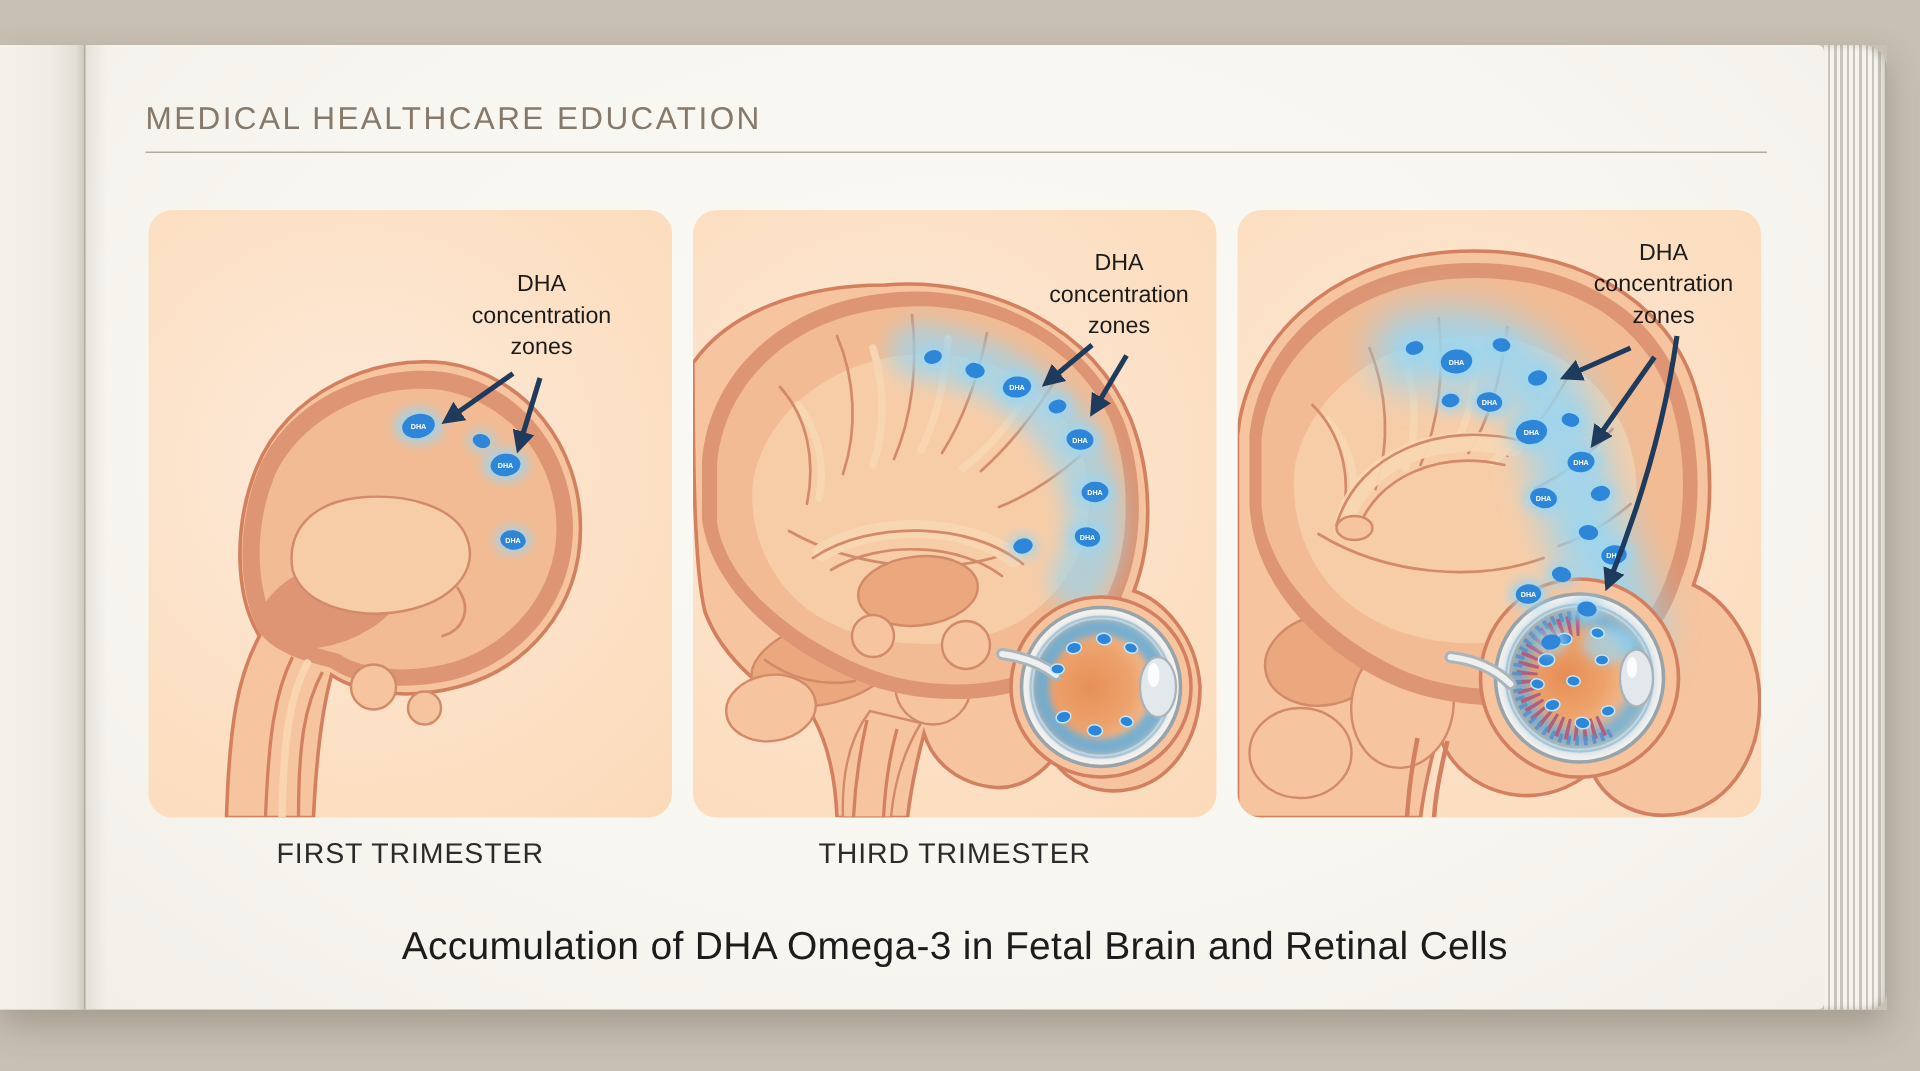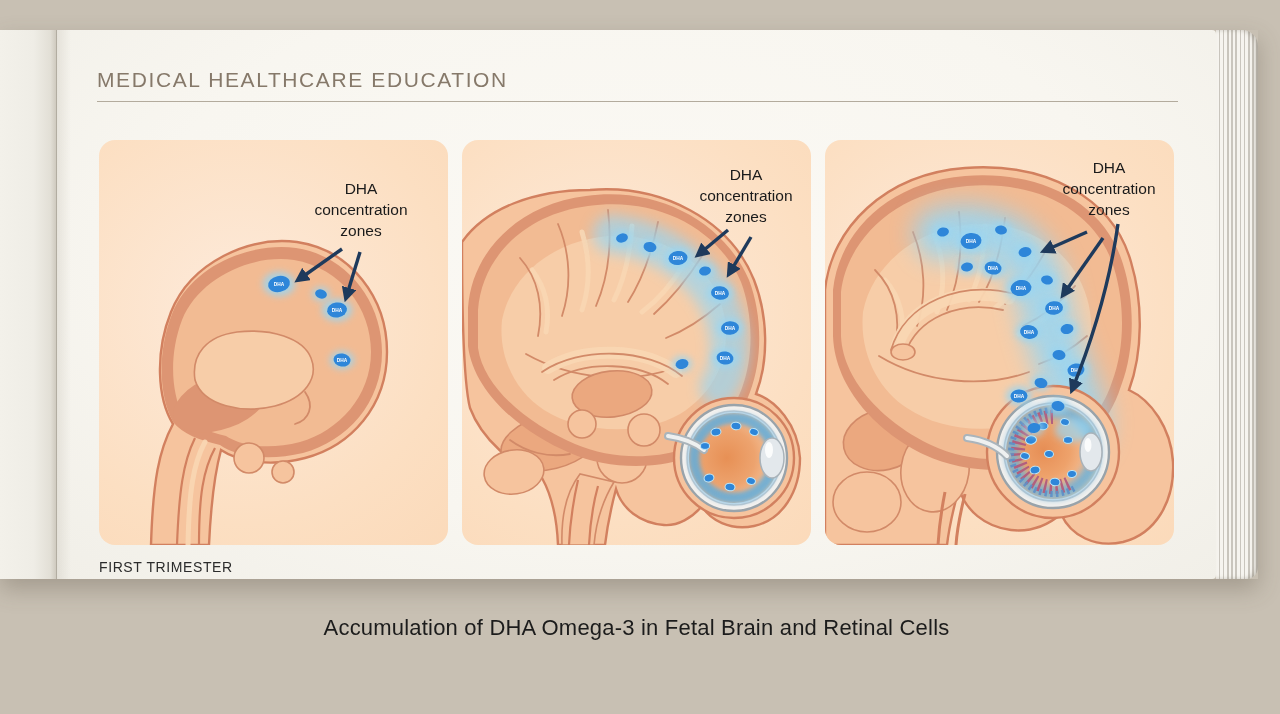--- a/index.html
+++ b/index.html
@@ -3,21 +3,21 @@
 <meta charset="utf-8">
 <style>
   html,body{margin:0;padding:0;}
   body{
     width:1280px;height:714px;overflow:hidden;position:relative;
     background:var(--bg,#c8c0b3);
     font-family:"Liberation Sans", sans-serif;
   }
   #screen{position:absolute;inset:0;}
   .book{
-    position:absolute;left:0;top:30px;width:1258px;height:549px;
+    position:absolute;left:0;top:30px;width:1258px;height:643px;
     box-shadow:0 10px 22px rgba(80,70,55,.30);
   }
   .prev-page{
     position:absolute;left:0;top:0;width:56px;height:100%;
     background:linear-gradient(90deg,#f3f1ea 0%,#efede6 60%,#e2dfd6 90%,#cfcabf 100%);
     border-right:1px solid #b2ada1;
   }
   .page{
     position:absolute;left:57px;top:0;width:1159px;height:100%;
     background:
@@ -45,26 +45,26 @@
   }
   .panel{
     width:349px;height:405px;border-radius:16px;overflow:hidden;
     background:radial-gradient(circle at 40% 42%, #fdeada 0%, var(--panel_bg,#fcdfc2) 68%, #fbdaba 100%);
   }
   .panel svg{display:block;width:349px;height:405px;}
   .titles{
     position:absolute;left:42px;top:529px;display:flex;gap:14px;
   }
   .panel-title{
-    width:349px;
-    font-size:14px;letter-spacing:.6px;color:#2b2b2b;
+    width:349px;text-align:center;
+    font-size:19px;letter-spacing:.6px;color:#2b2b2b;
   }
   .caption{
     position:absolute;left:0;top:585px;width:100%;text-align:center;
-    font-size:22px;color:var(--text_dark,#1c1c1c);letter-spacing:.2px;
+    font-size:26px;color:var(--text_dark,#1c1c1c);letter-spacing:.2px;
   }
   
   .skin{fill:var(--skin,#f6c49e);stroke:var(--outline,#d2805f);stroke-width:2.4;}
   .ringb{fill:var(--ring,#dd9573);}
   .cortex{fill:var(--cortex,#f2bb93);}
   .innerb{fill:var(--inner,#f7cda8);}
   .gy{fill:none;stroke:var(--sulcus,#d28a68);stroke-width:1.8;stroke-linecap:round;}
   .gyl{fill:none;stroke:var(--light,#f9d6b2);stroke-width:5;stroke-linecap:round;opacity:.95;}
   .struct{fill:var(--struct,#eba87f);stroke:var(--sulcus,#d28a68);stroke-width:1.6;}
   .struct2{fill:var(--skin,#f6c49e);stroke:var(--sulcus,#d28a68);stroke-width:1.6;}
@@ -367,18 +367,19 @@
               <path class="arrowline" marker-end="url(#ah)" d="M262 92 L219 111"></path>
               <path class="arrowline" marker-end="url(#ah)" d="M278 98 L238 155"></path>
               <path class="arrowline" marker-end="url(#ah)" d="M293 84 C284 148 264 208 247 250"></path>
             </g>
           </svg>
         </div>
       </div>
 
       <div class="titles">
         <div class="panel-title">FIRST TRIMESTER</div>
+        <div class="panel-title">THIRD TRIMESTER</div>
       </div>
 
       <div class="caption">Accumulation of DHA Omega-3 in Fetal Brain and Retinal Cells</div>
     </div>
   </div>
 </div>
 
 </body></html>

